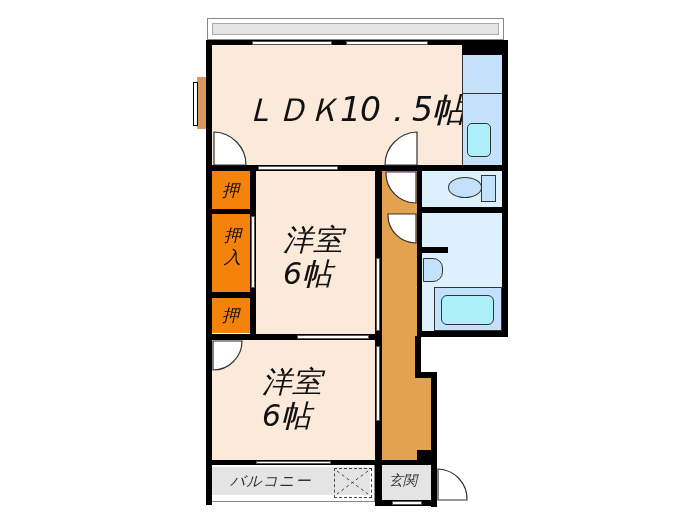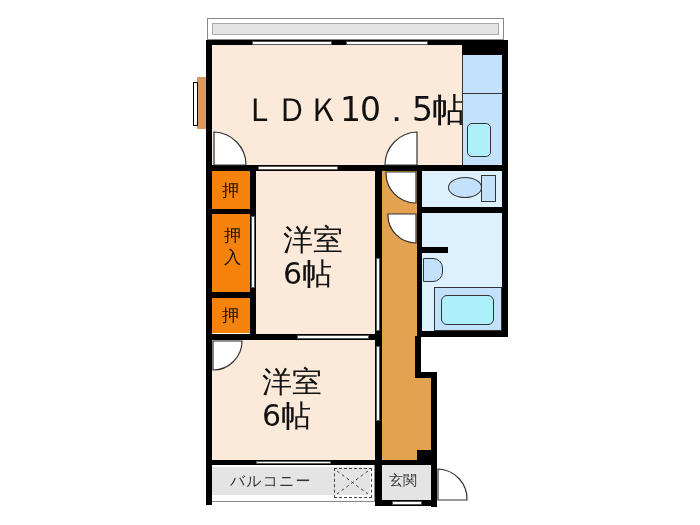--- a/index.html
+++ b/index.html
@@ -5,21 +5,21 @@
   html,body{margin:0;padding:0;background:#ffffff;}
   body{width:700px;height:525px;position:relative;overflow:hidden;font-family:"DejaVu Sans",sans-serif;}
   .abs{position:absolute;box-sizing:border-box;}
   .wall{background:#000;position:absolute;}
   .label{position:absolute;color:#111;font-family:"DejaVu Sans",sans-serif;}
   .win{position:absolute;background:#fff;border:1px solid #555;box-sizing:border-box;}
 </style>
 </head>
 <body>
 
-<div class="abs" style="left:0;top:0;width:700px;height:525px;">
+<div class="abs" style="left:0;top:0;width:700px;height:525px;font-style:italic;">
 
   <div class="abs" style="left:207px;top:18px;width:297px;height:22px;border:1px solid #888;background:#fff;">
     <div class="abs" style="left:4px;top:4px;width:287px;height:12px;background:#e4e4e4;border:1px solid #aaa;"></div>
   </div>
 
   <div class="abs" style="left:212px;top:44px;width:250px;height:122px;background:#fbe9da;"></div>
   <div class="label" style="left:244px;top:88px;font-size:33px;letter-spacing:-1px;">ＬＤＫ10．5帖</div>
 
   <div class="abs" style="left:462px;top:55px;width:40px;height:111px;background:#c4e1fb;border-left:1px solid #333;"></div>
   <div class="abs" style="left:462px;top:44px;width:40px;height:11px;background:#000;"></div>

